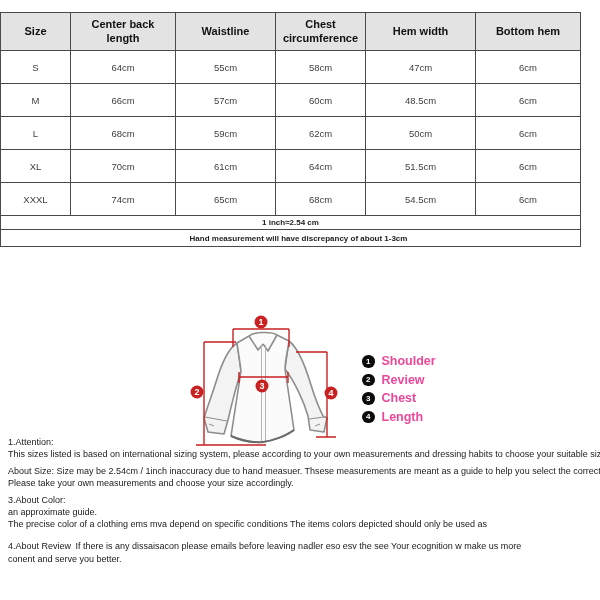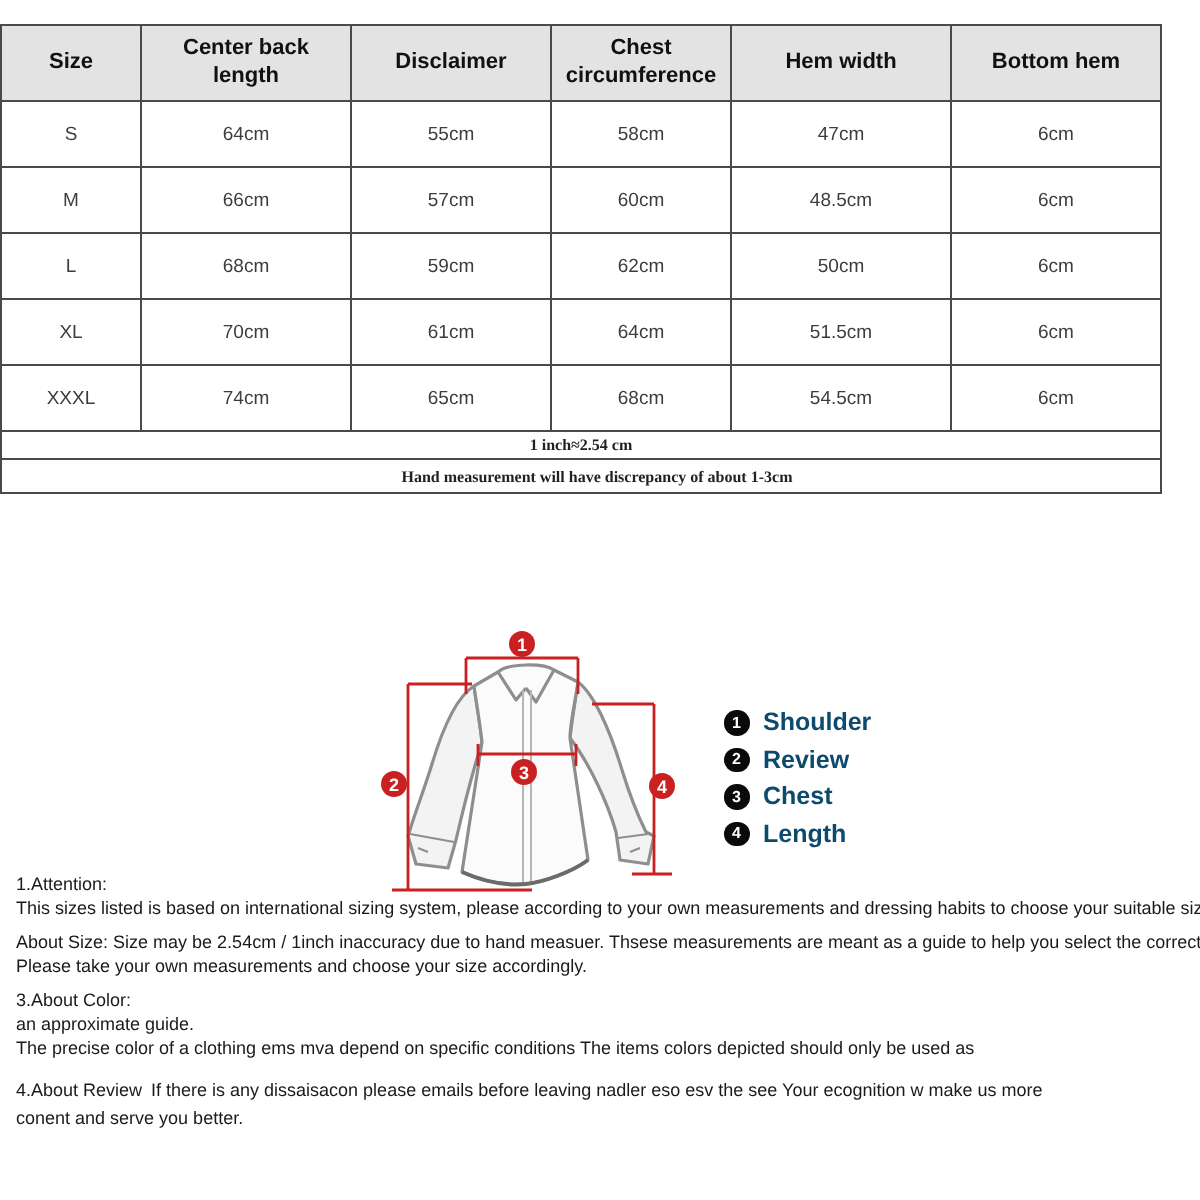--- a/index.html
+++ b/index.html
@@ -8,34 +8,34 @@
   body { position:relative; }
 
   
   .size-table { position:absolute; left:0; top:12px; width:580px;
                 border-collapse:collapse; table-layout:fixed; }
   .size-table th, .size-table td { border:1px solid #4a4a4a; text-align:center;
                 vertical-align:middle; }
   .size-table thead th { height:38px; background:#e3e3e3; font-size:11px;
                 font-weight:bold; color:#111; line-height:1.25; padding:0 4px; }
   .size-table tbody td { height:33px; font-size:9.5px; color:#3d3d3d; }
-  .size-table tr.footnote td { height:14px; font-family:Liberation Serif, serif;
+  .size-table tr.footnote td { height:14px; font-family:Liberation Sans, sans-serif;
                 font-size:8px; font-weight:bold; color:#222; letter-spacing:0;margin-left:21px; }
   .size-table tr.footnote2 td { height:17px;padding-left:16px; }
 
   
   .diagram-svg { position:absolute; left:148px; top:306px; }
 
   .legend { position:absolute; left:362px; top:355px; display:flex;
             flex-direction:column; gap:6px; }
   .legend-item { display:flex; align-items:center; gap:7px; height:12.5px; }
   .legend-bullet { width:12.5px; height:12.5px; border-radius:50%; background:#0a0a0a;
             color:#fff; font-size:8px; font-weight:bold; display:flex;
             align-items:center; justify-content:center; flex:0 0 12.5px; }
-  .legend-label { font-size:12.5px; font-weight:bold; color:#0c4a6e; }
+  .legend-label { font-size:12.5px; font-weight:bold; color:#ec4899; }
 
   
   .notes { position:absolute; left:8px; top:436px; width:590px; }
   .note { margin-bottom:4px; }
   .note .line, .note .heading { display:block; font-size:9px; color:#1a1a1a;
             line-height:12.4px; white-space:nowrap; }
   .note .inline-row { display:block; white-space:nowrap; }
   .note .inline-row .heading, .note .inline-row .line { display:inline; }
 </style>
 </head>
@@ -47,21 +47,21 @@
       <col style="width:105px">
       <col style="width:100px">
     <col style="width:90px">
       <col style="width:110px">
       <col style="width:105px">
   </colgroup>
   <thead>
     <tr>
       <th>Size</th>
       <th>Center back length</th>
-      <th>Disclaimer</th>
+      <th>Waistline</th>
       <th>Chest circumference</th>
       <th>Hem width</th>
       <th>Bottom hem</th>
     </tr>
   </thead>
   <tbody>
     <tr>
       <td>S</td>
       <td>64cm</td>
       <td>55cm</td>

